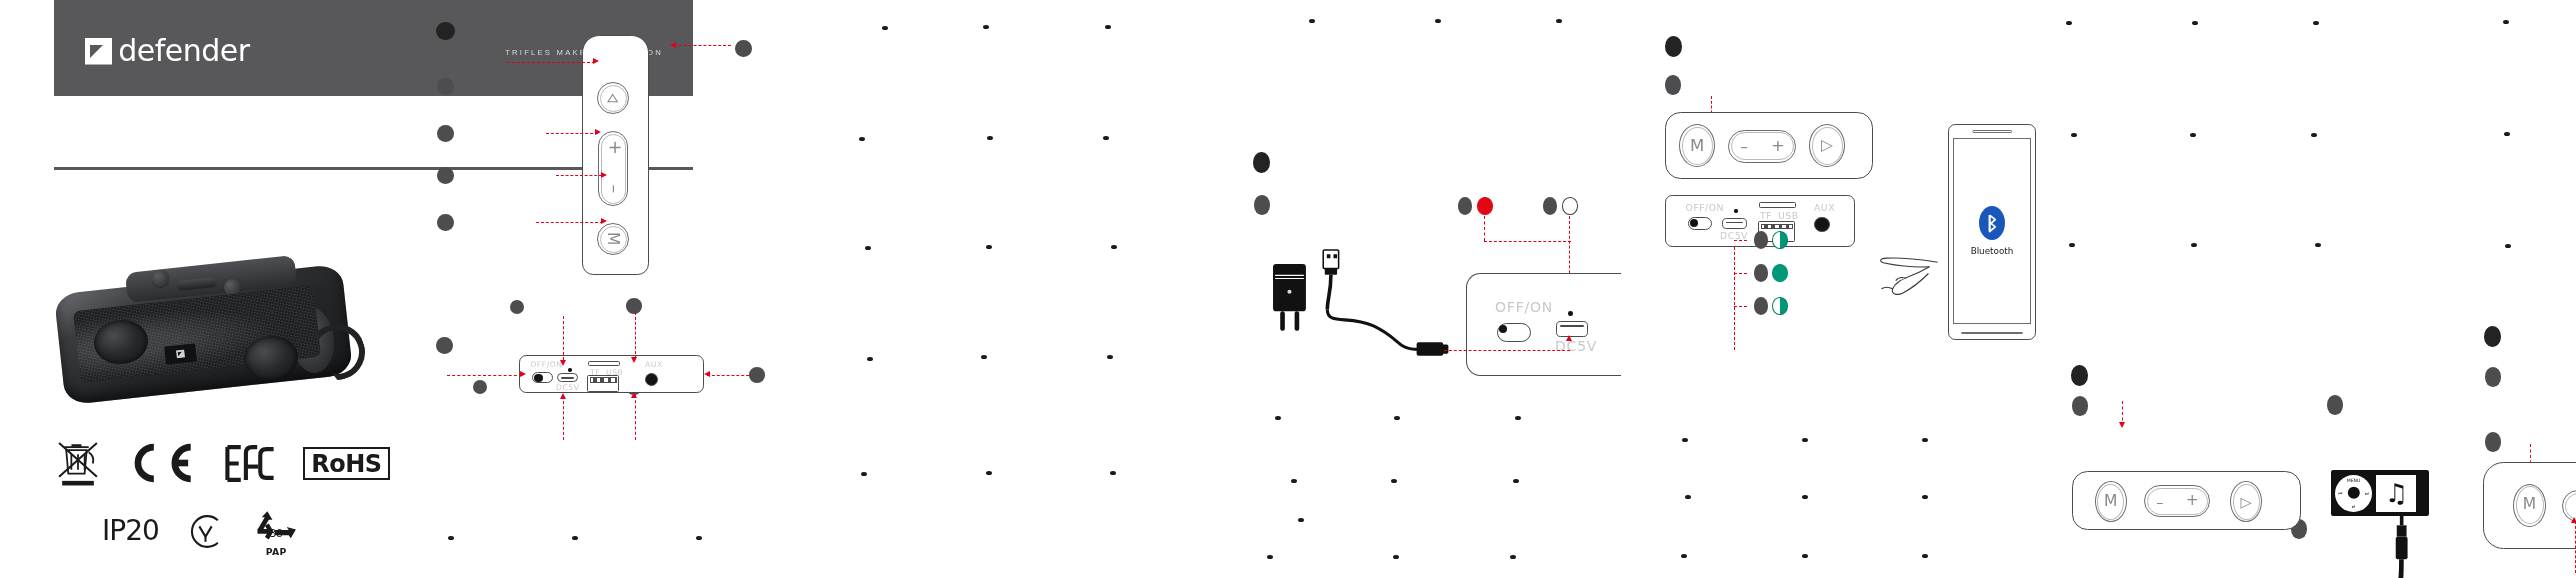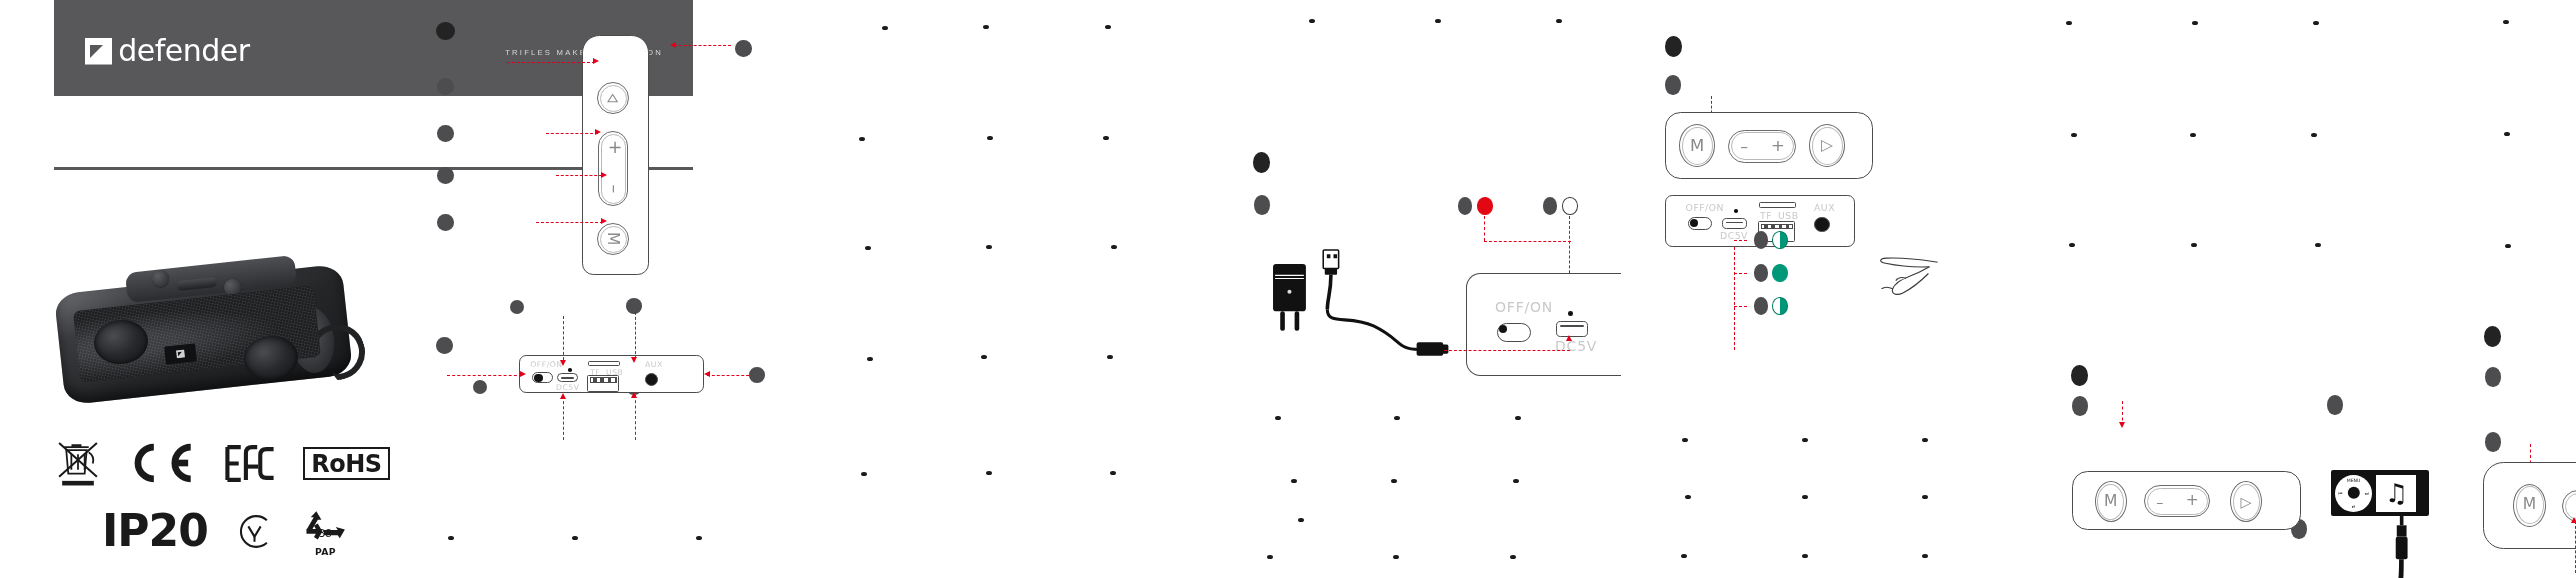--- a/index.html
+++ b/index.html
@@ -134,22 +134,22 @@
   .ico-wee{ position:relative; width:42px; height:47px; }
   .ico-wee svg{ display:block; }
   .ico-ce{ font-family:"DejaVu Sans", sans-serif; }
   .ico-eac svg{ display:block; }
   .ico-rohs{
     border:2.1px solid #1a1a1a; padding:2.1px 6.2px;
     font-family:"DejaVu Sans", sans-serif; font-weight:700;
     font-size:24px; line-height:1; color:#1a1a1a; letter-spacing:-0.5px;
   }
   .ico-ip20{
-    font-family:"DejaVu Sans", sans-serif; font-weight:700;
-    font-size:44px; line-height:1; color:#1a1a1a; letter-spacing:-1px;
+    font-family:"DejaVu Sans", sans-serif; font-weight:400;
+    font-size:28px; line-height:1; color:#1a1a1a; letter-spacing:-1px;
   }
   .ico-ukr svg{ display:block; }
   .ico-pap{ position:relative; width:49px; height:48px; }
   .pap-label{
     position:absolute; left:0; right:0; bottom:-1.5px; text-align:center;
     font-family:"DejaVu Sans", sans-serif; font-size:9.3px; font-weight:700;
     color:#1a1a1a; letter-spacing:0.3px;
   }
   .pap-num{
     position:absolute; left:0; right:0; top:19.6px; text-align:center;
@@ -628,20 +628,33 @@
       <svg width="65" height="47" viewBox="0 0 126 92">
         <g fill="#fff" stroke="#3a3a3a" stroke-width="2.2">
           <path d="M122 24 C96 20 62 14 22 16 C8 17 6 23 20 26 C44 31 80 34 106 33"></path>
           <path d="M106 33 C94 40 82 46 66 52 C50 58 38 66 34 76 C30 86 42 90 54 84 C70 76 88 62 104 46"></path>
           <path d="M34 76 C26 72 18 72 12 76"></path>
           <path d="M60 56 C52 52 44 54 40 60"></path>
         </g>
       </svg>
     </div>
 
+    <div class="phone" style="left:325px;top:124px;width:88px;height:216px;">
+      <span class="phone-speaker"></span>
+      <div class="phone-screen">
+        <span class="bt-badge">
+          <svg width="12.4" height="20.6" viewBox="0 0 24 40">
+            <path d="M7 4 L18 13 L7 22 L7 4 M7 18 L18 27 L7 36 Z" fill="none" stroke="#fff" stroke-width="3.4" stroke-linejoin="round"></path>
+            <path d="M7 4 V36" stroke="#fff" stroke-width="3.4"></path>
+          </svg>
+        </span>
+        <span class="bt-label">Bluetooth</span>
+      </div>
+      <span class="phone-home"></span>
+    </div>
 
     <div class="dotmark" style="left:59px;top:438px;"></div>
     <div class="dotmark" style="left:179px;top:438px;"></div>
     <div class="dotmark" style="left:299px;top:438px;"></div>
     <div class="dotmark" style="left:62px;top:495px;"></div>
     <div class="dotmark" style="left:179px;top:495px;"></div>
     <div class="dotmark" style="left:299px;top:495px;"></div>
     <div class="dotmark" style="left:58px;top:554px;"></div>
     <div class="dotmark" style="left:179px;top:554px;"></div>
     <div class="dotmark" style="left:299px;top:554px;"></div>

